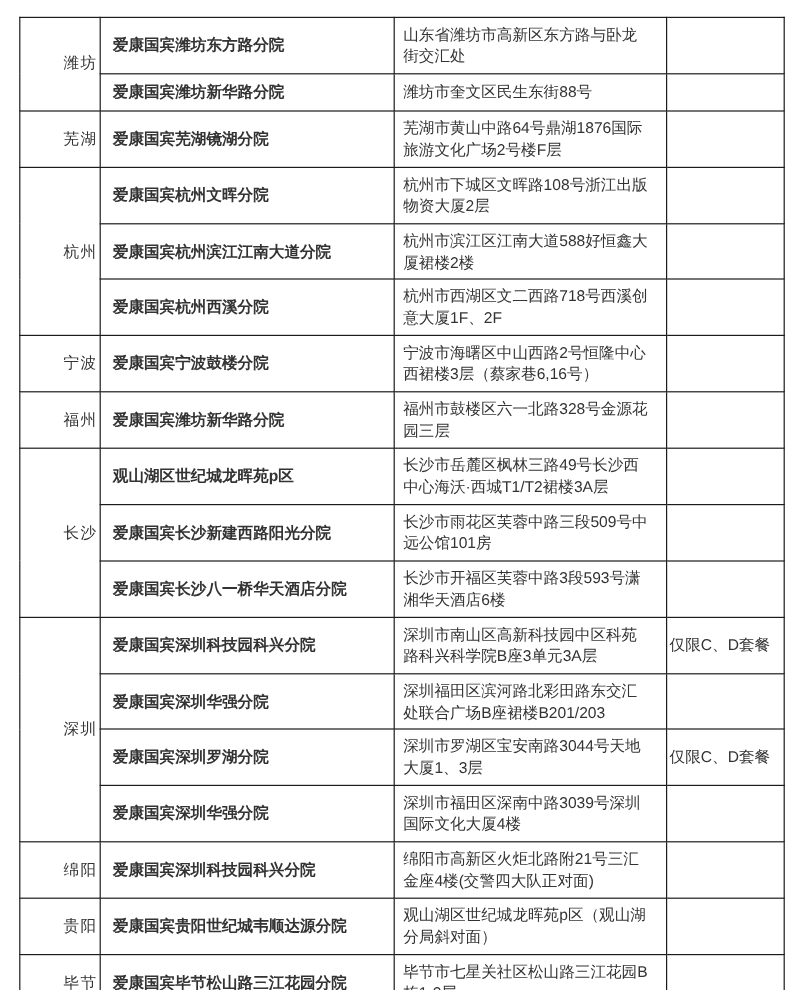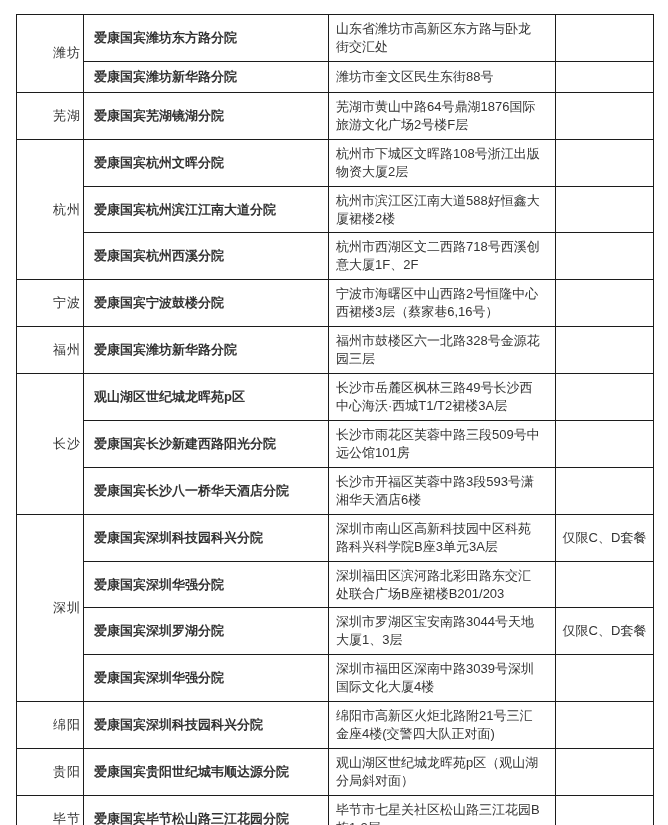--- a/index.html
+++ b/index.html
@@ -43,21 +43,20 @@
     width: 245px;
     padding: 6px 6px 6px 10px;
     font-weight: bold;
   }
   td.address {
     width: 227px;
     padding: 5px 15px 5px 7px;
   }
   td.note {
     width: 98px;
-    text-align: center;
     padding: 4px 2px;
     color: var(--note-color);
     margin-top: 16px;
   }
   td.branch, td.address { min-height: 30px; }
   tr { min-height: 30px; }
 </style>
 </head>
 <body>
 

